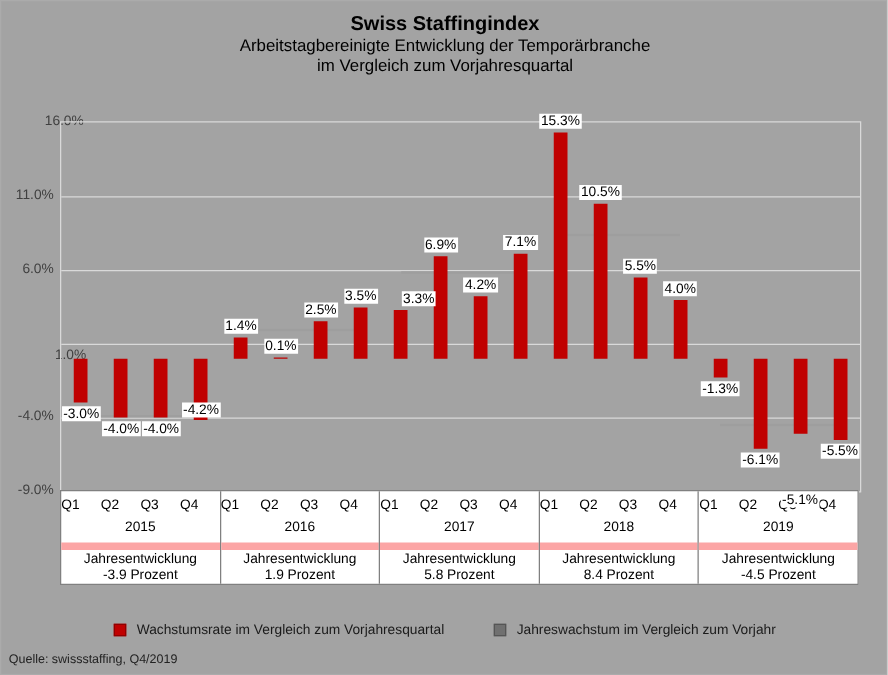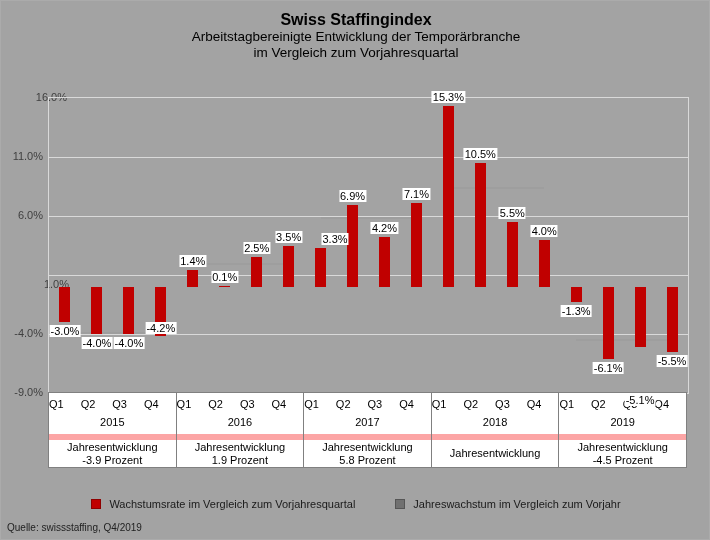--- a/index.html
+++ b/index.html
@@ -171,20 +171,21 @@
           <div class="quarter-row">
             <span>Q1</span>
             <span>Q2</span>
             <span>Q3</span>
             <span>Q4</span>
           </div>
           <div class="year-label">2018</div>
         </div>
         <div class="xbot">
           <div>Jahresentwicklung</div>
+          <div>8.4 Prozent</div>
         </div>
       </div>
       <div class="xcell">
         <div class="xtop">
           <div class="quarter-row">
             <span>Q1</span>
             <span>Q2</span>
             <span>Q3</span>
             <span>Q4</span>
           </div>

